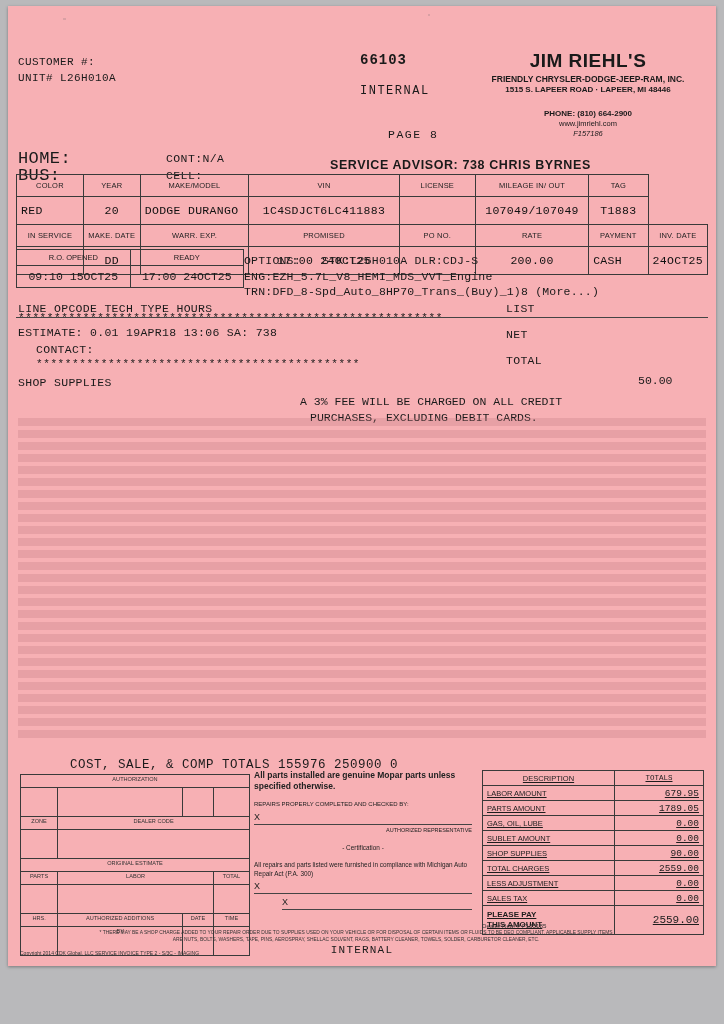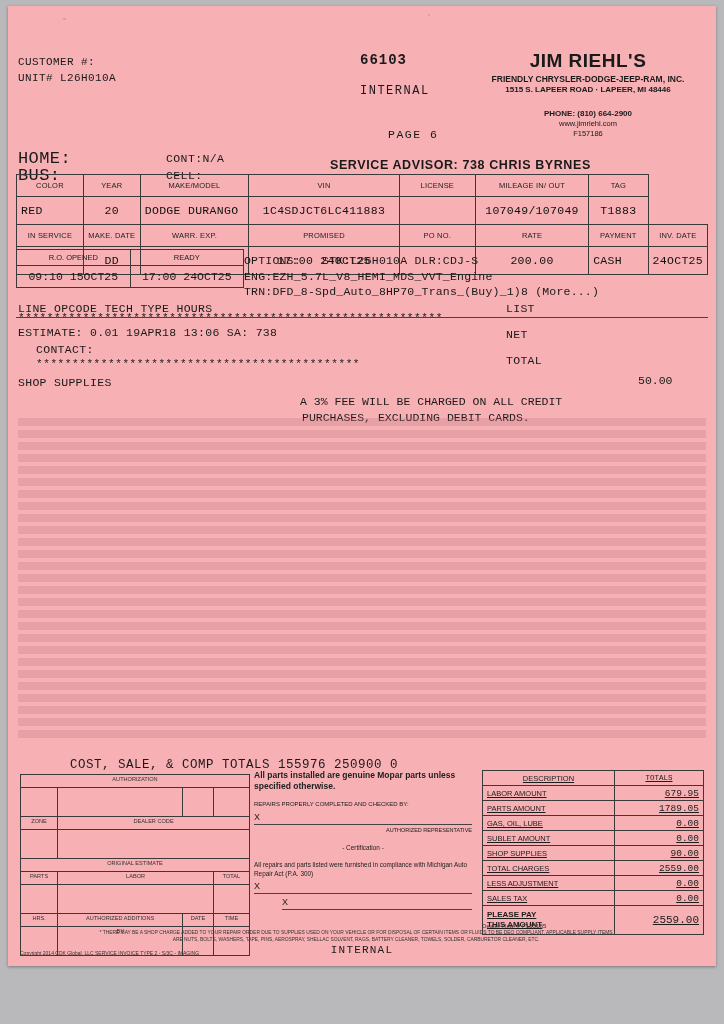--- a/index.html
+++ b/index.html
@@ -22,21 +22,21 @@
   .ronum{position:absolute;left:352px;top:46px;font-size:14px;font-weight:bold;letter-spacing:1px;}
   .internal-top{position:absolute;left:352px;top:78px;font-size:12px;letter-spacing:1.5px;}
   .page3{position:absolute;left:380px;top:122px;font-size:11.5px;letter-spacing:1.5px;}
 
   .dealer{position:absolute;left:460px;top:44px;width:240px;text-align:center;}
   .dealer .name{font-size:19px;font-weight:bold;letter-spacing:.5px;font-family:"Liberation Sans",sans-serif;}
   .dealer .l1{font-size:8.5px;font-weight:bold;margin-top:2px;}
   .dealer .l2{font-size:8px;font-weight:bold;margin-top:1px;}
   .dealer .l3{font-size:8px;font-weight:bold;margin-top:15px;}
   .dealer .l4{font-size:7.5px;margin-top:1px;}
-  .dealer .l5{font-size:7.5px;margin-top:1px;}
+  .dealer .l5{font-size:7.5px;margin-top:1px;font-style:italic;}
 
   .homebus{position:absolute;left:10px;top:144px;font-size:17px;line-height:17px;letter-spacing:.4px;}
   .contcell{position:absolute;left:158px;top:144px;font-size:11.5px;line-height:17px;letter-spacing:.4px;}
   .advisor{position:absolute;left:322px;top:152px;font-size:12.5px;font-weight:bold;letter-spacing:.6px;}
 
   
   .grid{position:absolute;left:8px;top:168px;width:692px;border-collapse:collapse;}
   .grid td{border:1px solid #3a3a3a;font-size:7.5px;text-align:center;padding:4px;height:13px;
            font-family:"Liberation Sans",sans-serif;letter-spacing:.2px;color:#222;}
   .grid td.val{font-family:"Liberation Mono",monospace;font-size:11.5px;height:19px;letter-spacing:.3px;color:#111;}
@@ -107,21 +107,21 @@
     <div class="speck" style="left:55px;top:12px;width:3px;height:2px;"></div>
     <div class="speck" style="left:420px;top:8px;width:2px;height:2px;"></div>
 
     <div class="cust mono">
       <div>CUSTOMER #:</div>
       <div>UNIT# L26H010A</div>
     </div>
 
     <div class="ronum mono">66103</div>
     <div class="internal-top mono">INTERNAL</div>
-    <div class="page3 mono">PAGE 6</div>
+    <div class="page3 mono">PAGE 8</div>
 
     <div class="dealer">
       <div class="name">JIM RIEHL'S</div>
       <div class="l1">FRIENDLY CHRYSLER-DODGE-JEEP-RAM, INC.</div>
       <div class="l2">1515 S. LAPEER ROAD  ·  LAPEER, MI 48446</div>
       <div class="l3">PHONE: (810) 664-2900</div>
       <div class="l4">www.jimriehl.com</div>
       <div class="l5">F157186</div>
     </div>
 
@@ -213,21 +213,21 @@
 
     <div class="stars" style="left:10px;top:306px;">***********************************************************</div>
     <div class="estline">ESTIMATE:  0.01            19APR18 13:06  SA: 738</div>
     <div class="contact">CONTACT:</div>
     <div class="stars" style="left:28px;top:352px;">*********************************************</div>
 
     <div class="shop">SHOP SUPPLIES</div>
     <div class="shopamt">50.00</div>
     <div class="feenote">
       <div>A 3% FEE WILL BE CHARGED ON ALL CREDIT</div>
-      <div style="margin-left:2px">PURCHASES, EXCLUDING DEBIT CARDS.</div>
+      <div style="margin-left:10px">PURCHASES, EXCLUDING DEBIT CARDS.</div>
     </div>
 
     <div class="ruled">
       <div></div>
         <div></div>
         <div></div>
         <div></div>
         <div></div>
         <div></div>
         <div></div>

